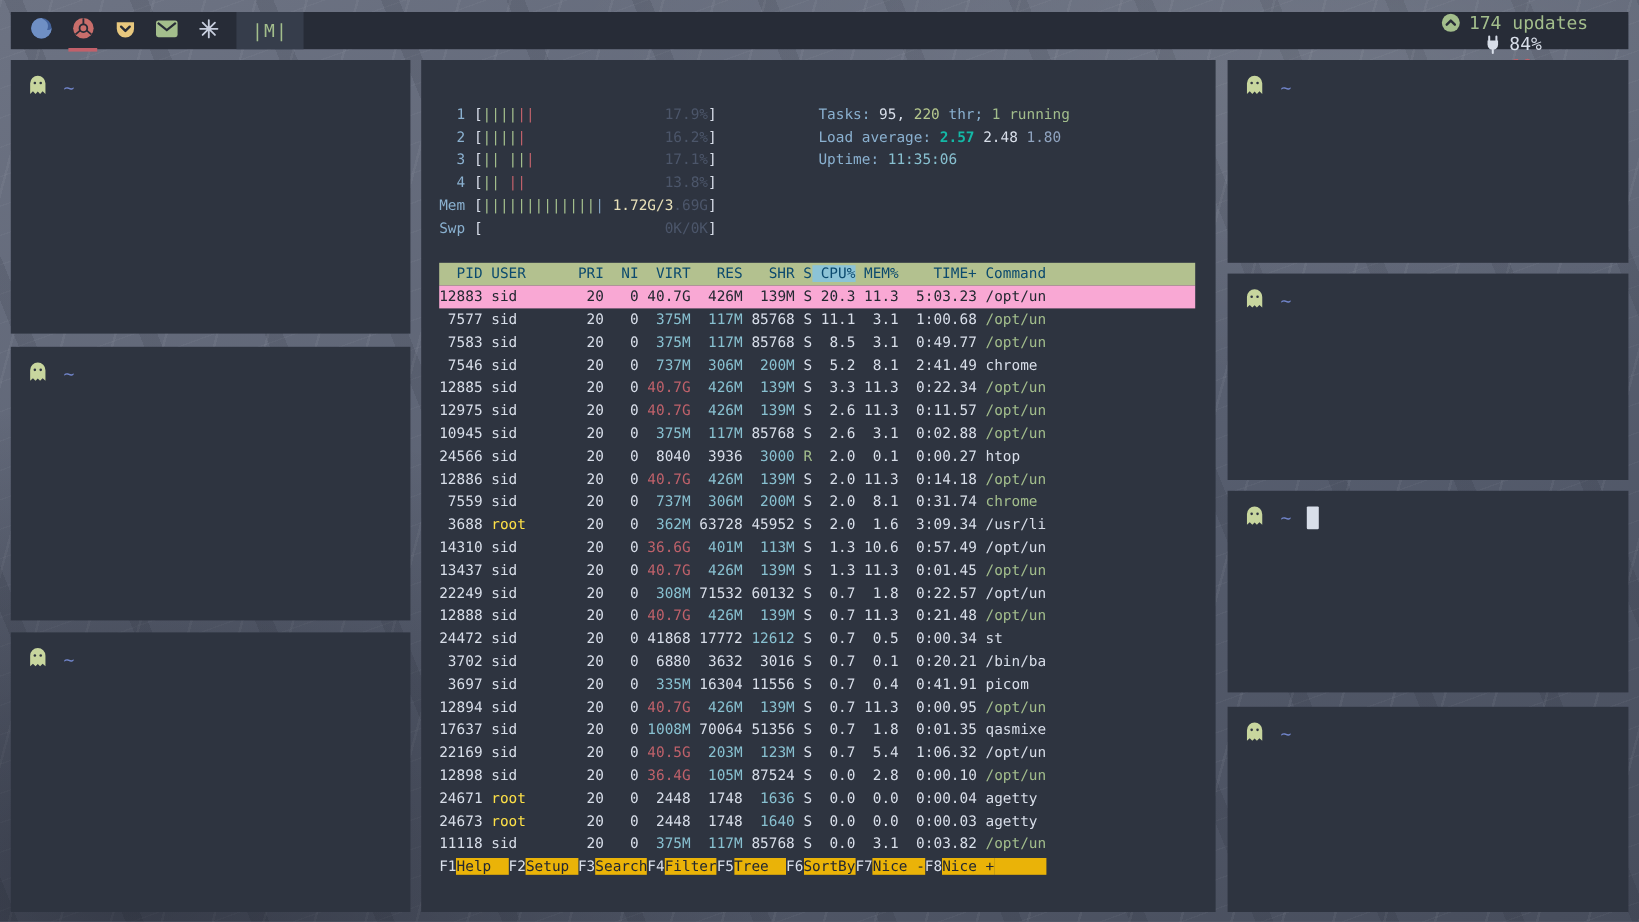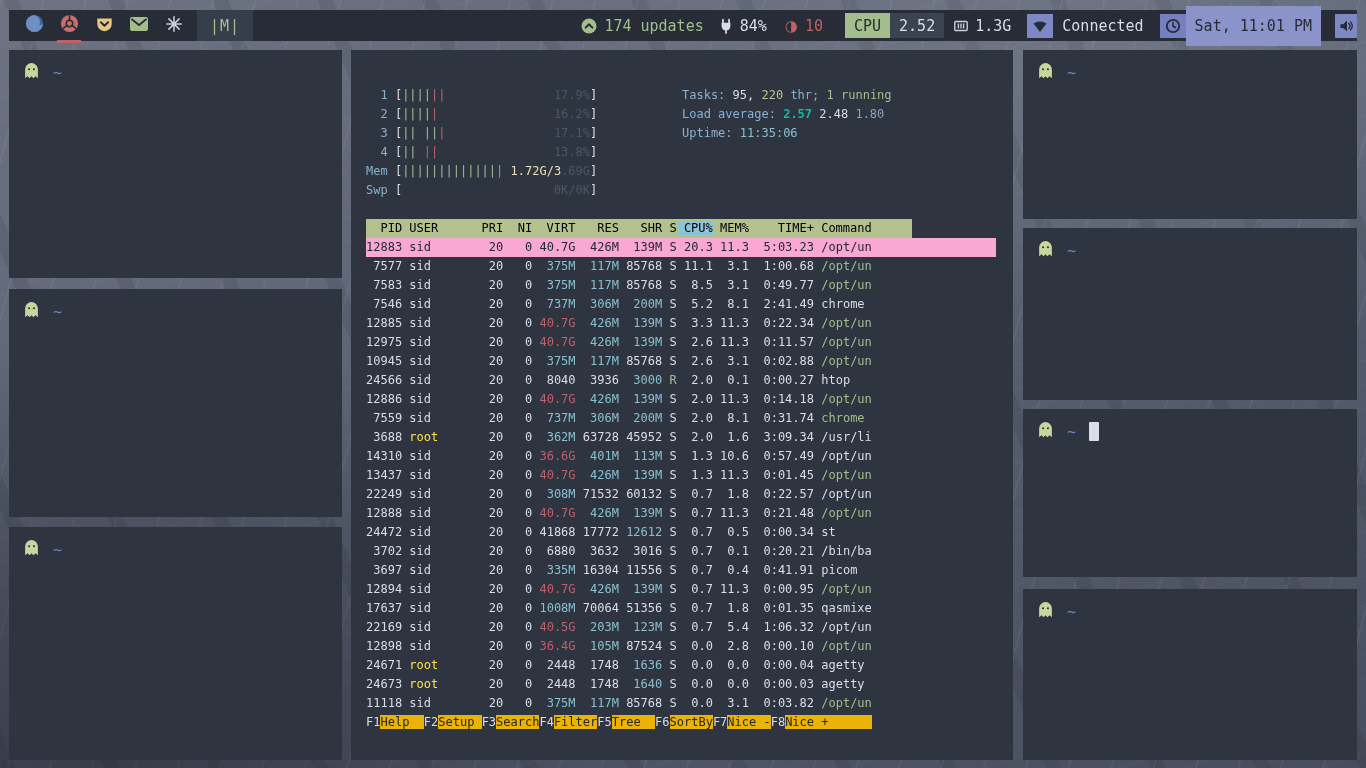--- a/index.html
+++ b/index.html
@@ -16,42 +16,42 @@
     position:relative;
   }
   
   .topbar{position:absolute;left:9px;top:10px;width:1348px;height:31px;background:#272c37;
     display:flex;align-items:center;font-size:15px;color:#d8dee9;}
   .ws-wrap{display:flex;align-items:center;gap:15px;padding-left:15px;}
   .ws{position:relative;width:20px;height:31px;display:flex;align-items:center;justify-content:center;cursor:pointer;}
   .ws.active::after{content:"";position:absolute;left:-2px;right:-2px;bottom:-2px;height:3px;background:#c2606a;}
   .layoutbox{margin-left:13px;height:31px;padding:0 13px;background:#363d4b;color:#a3be8c;
     display:flex;align-items:center;font-size:15px;letter-spacing:1px;}
-  .bar-right{margin-left:auto;display:flex;align-items:center;height:31px;}
+  .bar-right{margin-left:auto;display:flex;align-items:center;height:31px;flex-direction:column;}
   .seg{display:flex;align-items:center;}
   .seg .icn{display:flex;align-items:center;}
   .green-t{color:#a3be8c}.red-t{color:#bf616a}.lite-t{color:#d8dee9}
   .badge{height:25px;display:flex;align-items:center;padding:0 9px;}
   .badge.cpu-l{background:#a3be8c;color:#272c37;}
   .badge.cpu-v{background:#3b4252;color:#d8dee9;}
   .pbox{width:26px;height:24px;background:#7d88c4;display:flex;align-items:center;justify-content:center;}
   .datebox{height:40px;background:#8a94cb;color:#272c37;display:flex;align-items:center;padding:0 9px;}
   .halfmoon{font-family:"DejaVu Sans",sans-serif;font-size:15px;color:#bf616a;}
   
   .term{position:absolute;background:#2e3440;}
   .prompt{position:absolute;left:15px;top:13px;display:flex;align-items:center;height:19px;}
   .tilde{color:#7084c9;font-size:15px;margin-left:14px;}
   .cursor{width:10px;height:19px;background:#d8dee9;margin-left:13px;border-radius:1px;}
   
   .htop{position:absolute;inset:0;font-size:12px;line-height:19px;color:#d8dee9;}
   .meters{position:absolute;left:15px;top:36px;white-space:pre;}
   .summary{position:absolute;left:331px;top:36px;white-space:pre;}
   .ptable{position:absolute;left:15px;top:169px;white-space:pre;}
   .mline,.sline,.prow,.phead,.fbar{height:19px;white-space:pre;}
-  .phead{background:#b3c18f;width:546px;color:#000000;}
+  .phead{background:#b3c18f;width:630px;color:#0c4a6e;}
   .phead .sortcol{background:#8cc3d6;}
   .prow{width:630px;cursor:default;}
   .prow.sel{background:#f9a8d4;}
   .prow.sel span{color:#232831 !important;}
   .fbar{width:630px;}
   .fk-key{color:#d8dee9;}
   .fk-label{background:#eab308;color:#232831;}
   
   .c-w{color:#d8dee9}.c-c{color:#88c0d0}.c-r{color:#bf616a}.c-g{color:#a3be8c}
   .c-d{color:#4c566a}.c-b{color:#81a1c1}.c-y{color:#e8e0b8}.c-lb{color:#8ab0cf}

